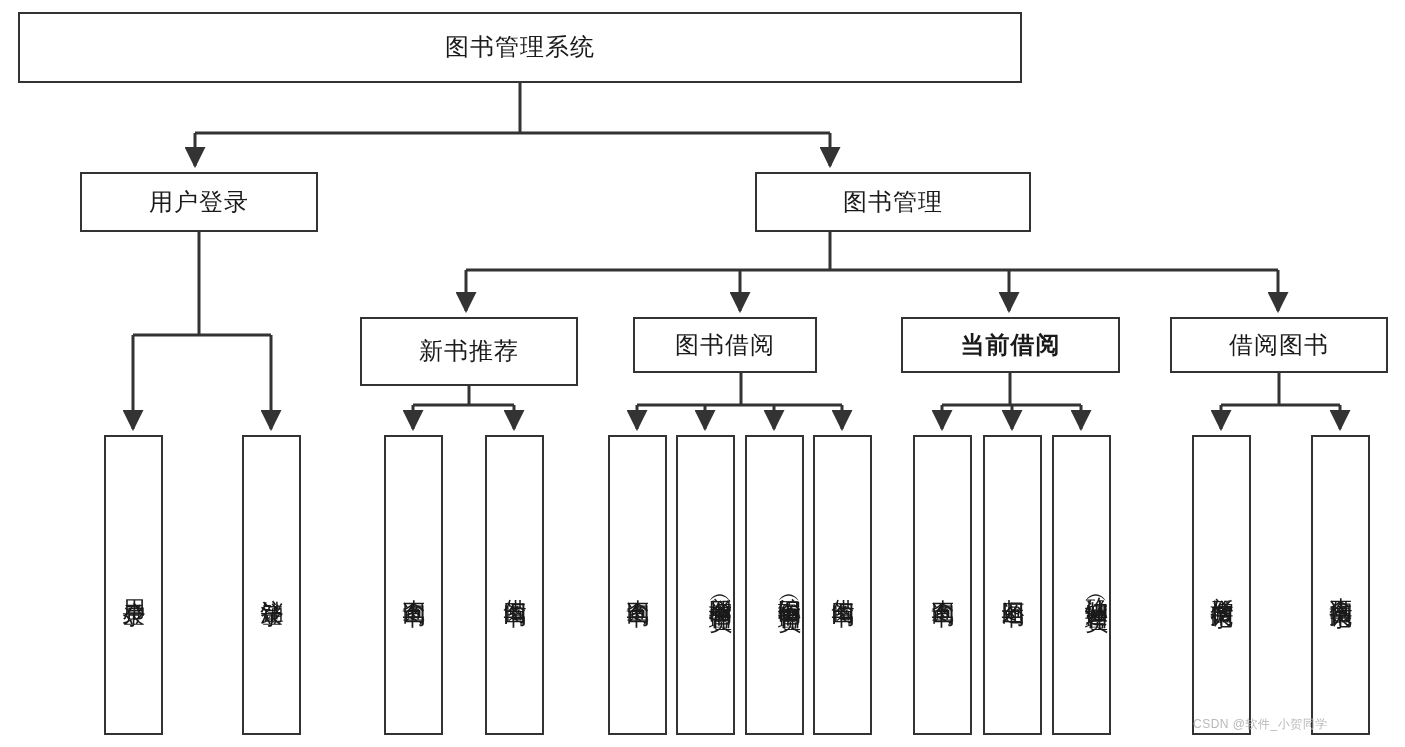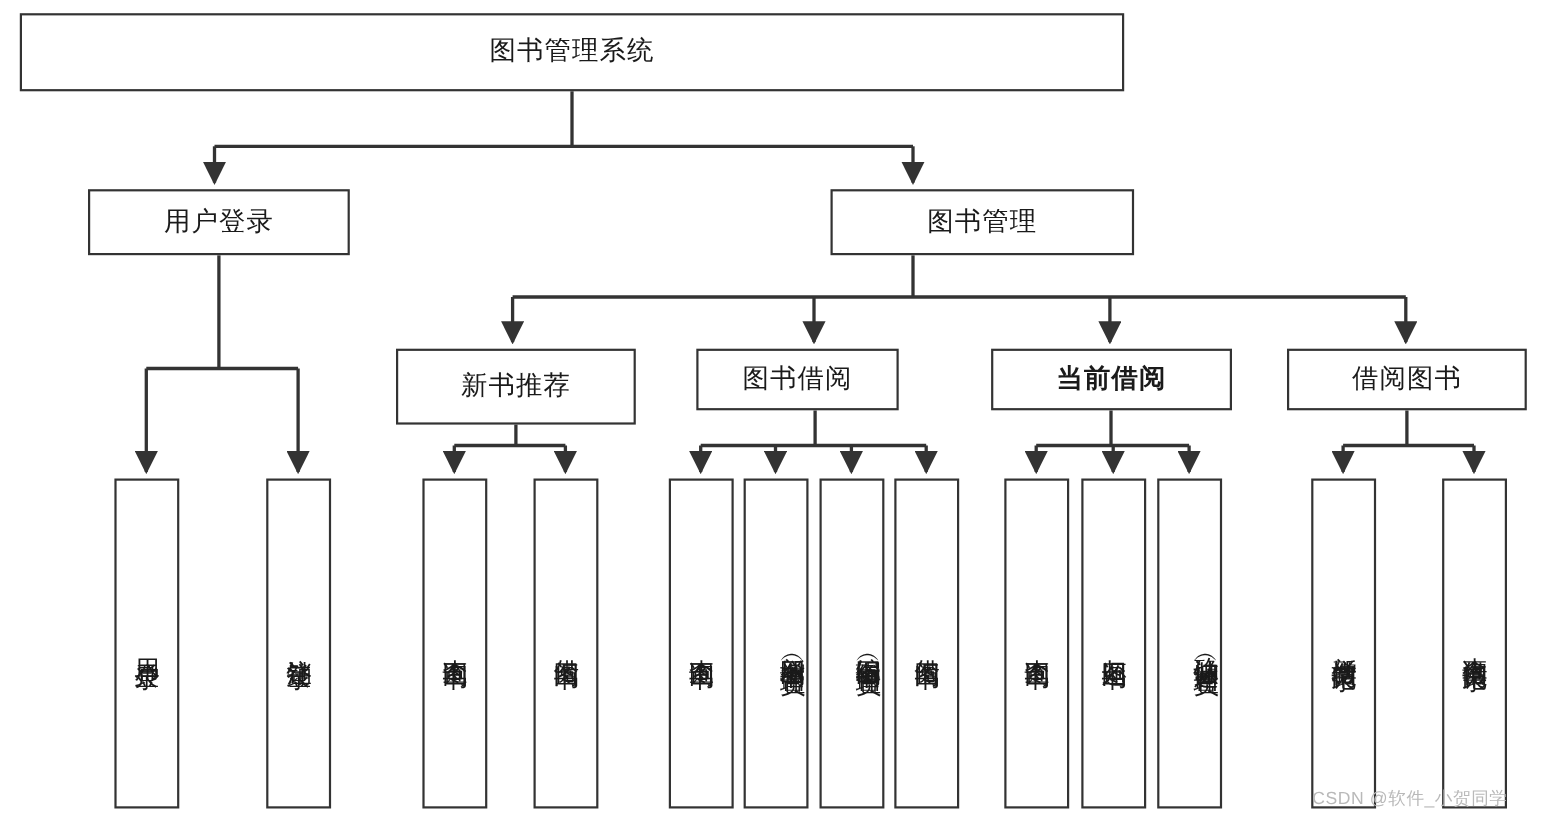--- a/index.html
+++ b/index.html
@@ -55,21 +55,21 @@
     padding-top: 0;
   }
   .node-label {
     display: block;
     white-space: pre-line;
   }
   #watermark {
     position: absolute;
     left: 1193px;
     top: 716px;
-    font-size: 16px;
+    font-size: 12px;
     color: #b9b9b9;
     letter-spacing: 0.5px;
     white-space: nowrap;
     font-family: "Liberation Sans", "DejaVu Sans", sans-serif;
   }
 </style>
 </head>
 <body>
 
 <div id="canvas">

